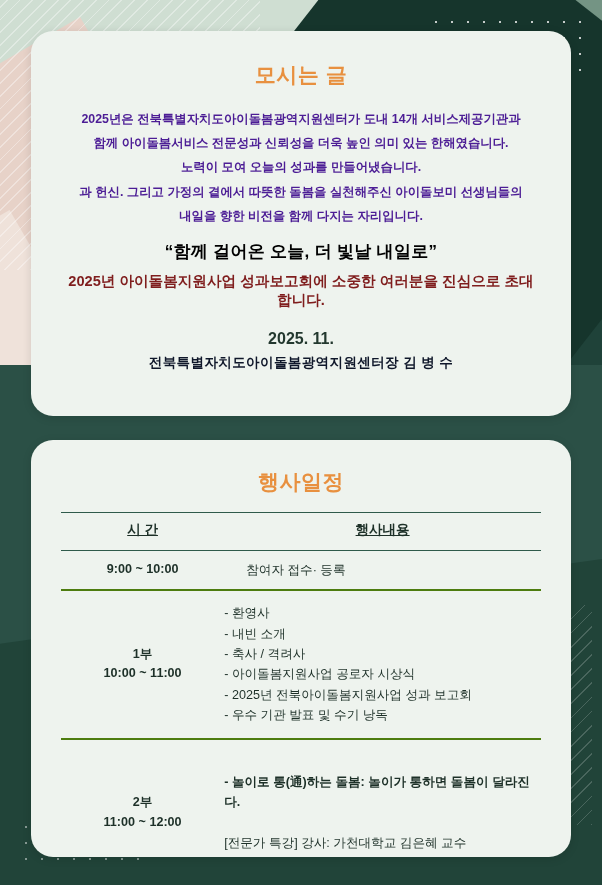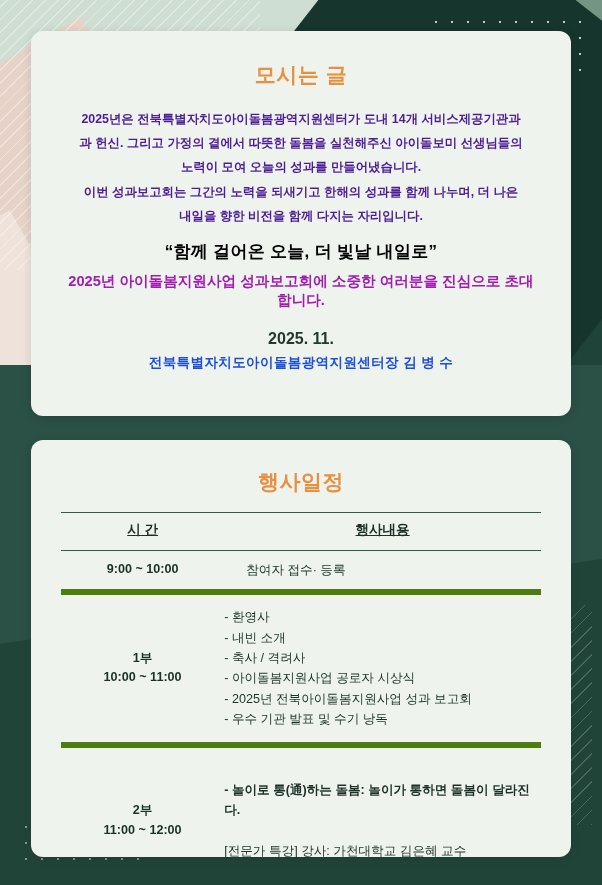--- a/index.html
+++ b/index.html
@@ -109,21 +109,21 @@
   .dots-tr { right: 14px; top: 14px; width: 160px; height: 62px; }
   .dots-bl {
     left: 18px; bottom: 16px; width: 130px; height: 50px;
     background-image: radial-gradient(rgba(255,255,255,.45) 1.3px, transparent 1.4px);
   }
 
   
   .card {
     position: absolute;
     background: #eef3ee;
-    border-radius: 12px;
+    border-radius: 22px;
     box-shadow: 0 2px 10px rgba(0,0,0,.12);
   }
   #invitation-card {
     left: 31px; top: 31px; width: 540px; height: 385px;
     padding: 26px 34px 18px;
   }
   #schedule-card {
     left: 31px; top: 440px; width: 540px; height: 417px;
     padding: 24px 30px 26px;
   }
@@ -152,34 +152,34 @@
     font-size: 17px;
     font-weight: bold;
     color: #000000;
     margin: 12px 0 9px;
     letter-spacing: .3px;
   }
   .invite-line {
     text-align: center;
     font-size: 14.6px;
     font-weight: bold;
-    color: #a21caf;
+    color: #7f1d1d;
     margin-bottom: 20px;
   }
   .date-line {
     text-align: center;
     font-size: 16px;
     color: #23382f;
     font-weight: 600;
     margin-bottom: 6px;
   }
   .signature {
     text-align: center;
     font-size: 13.5px;
-    color: #1d4ed8;
+    color: #0f172a;
     font-weight: 600;
     letter-spacing: .4px;
   }
 
   
   table {
     width: 100%;
     border-collapse: collapse;
     font-size: 12.6px;
     color: #1d3028;
@@ -188,21 +188,21 @@
     font-size: 13.5px;
     font-weight: bold;
     padding: 7px 0 9px;
     border-top: 1.6px solid #2f5a4b;
     border-bottom: 1.6px solid #2f5a4b;
     text-align: center;
     text-decoration: underline;
   }
   tbody td {
     padding: 9px 0;
-    border-bottom: 6px solid #4d7c0f;
+    border-bottom: 2px solid #4d7c0f;
     vertical-align: middle;
   }
   tbody tr:last-child td { border-bottom: 1.6px solid #2f5a4b; }
   .col-time {
     width: 34%;
     text-align: center;
     font-weight: 600;
     white-space: pre-line;
     line-height: 1.55;
   }
@@ -232,23 +232,23 @@
   <div class="hatch2"></div>
   <div class="dots dots-tr"></div>
   <div class="dots dots-bl"></div>
 </div>
 
 <section class="card" id="invitation-card">
   <h1 class="title">모시는 글</h1>
 
   <div class="body-text">
     <p>2025년은 전북특별자치도아이돌봄광역지원센터가 도내 14개 서비스제공기관과</p>
+    <p>함께 아이돌봄서비스 전문성과 신뢰성을 더욱 높인 의미 있는 한해였습니다.</p>
+    <p>노력이 모여 오늘의 성과를 만들어냈습니다.</p>
     <p>과 헌신. 그리고 가정의 곁에서 따뜻한 돌봄을 실천해주신 아이돌보미 선생님들의</p>
-    <p>노력이 모여 오늘의 성과를 만들어냈습니다.</p>
-    <p>이번 성과보고회는 그간의 노력을 되새기고 한해의 성과를 함께 나누며, 더 나은</p>
     <p>내일을 향한 비전을 함께 다지는 자리입니다.</p>
   </div>
 
   <div class="quote">“함께 걸어온 오늘, 더 빛날 내일로”</div>
   <div class="invite-line">2025년 아이돌봄지원사업 성과보고회에 소중한 여러분을 진심으로 초대합니다.</div>
   <div class="date-line">2025. 11.</div>
   <div class="signature">전북특별자치도아이돌봄광역지원센터장 김 병 수</div>
 </section>
 
 <section class="card" id="schedule-card">

